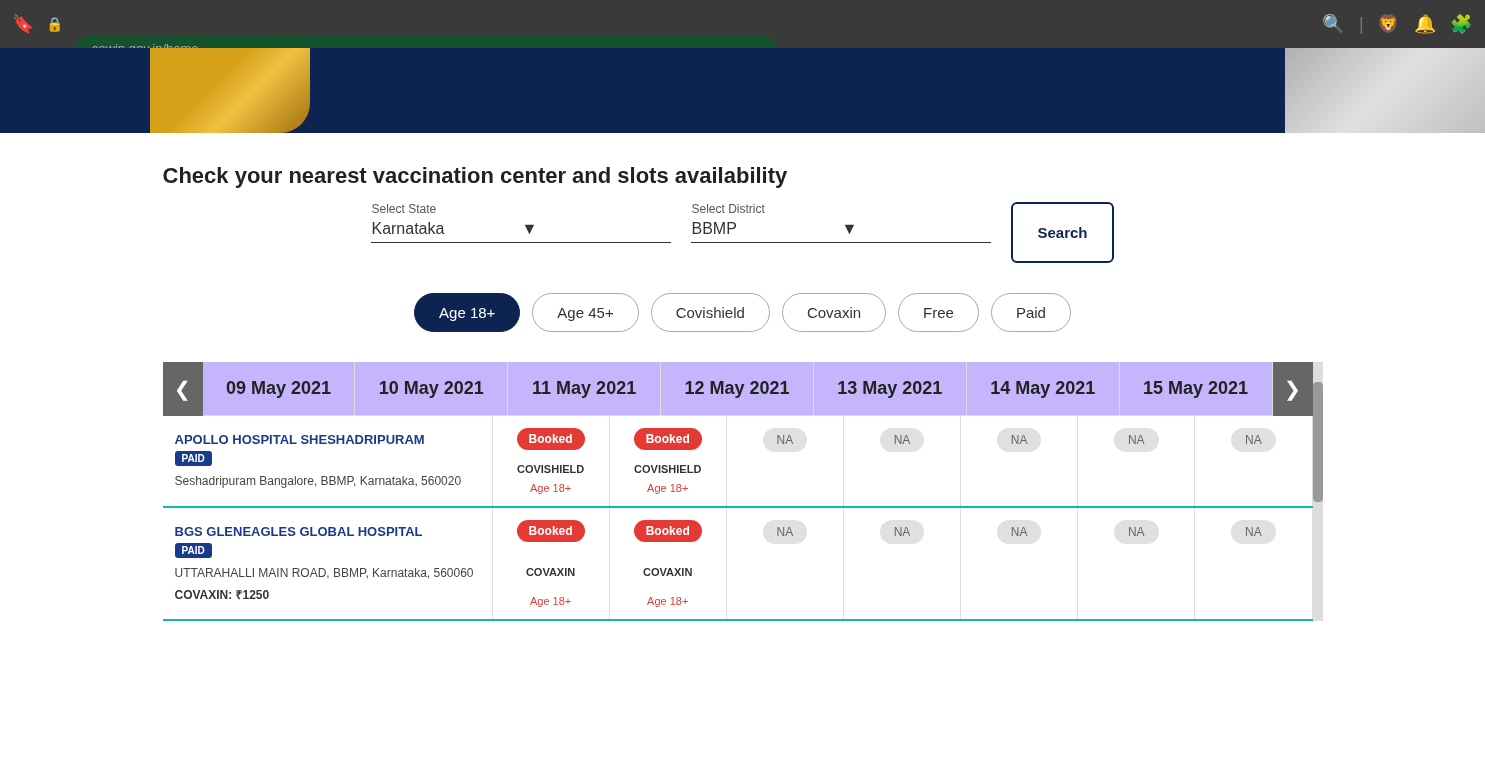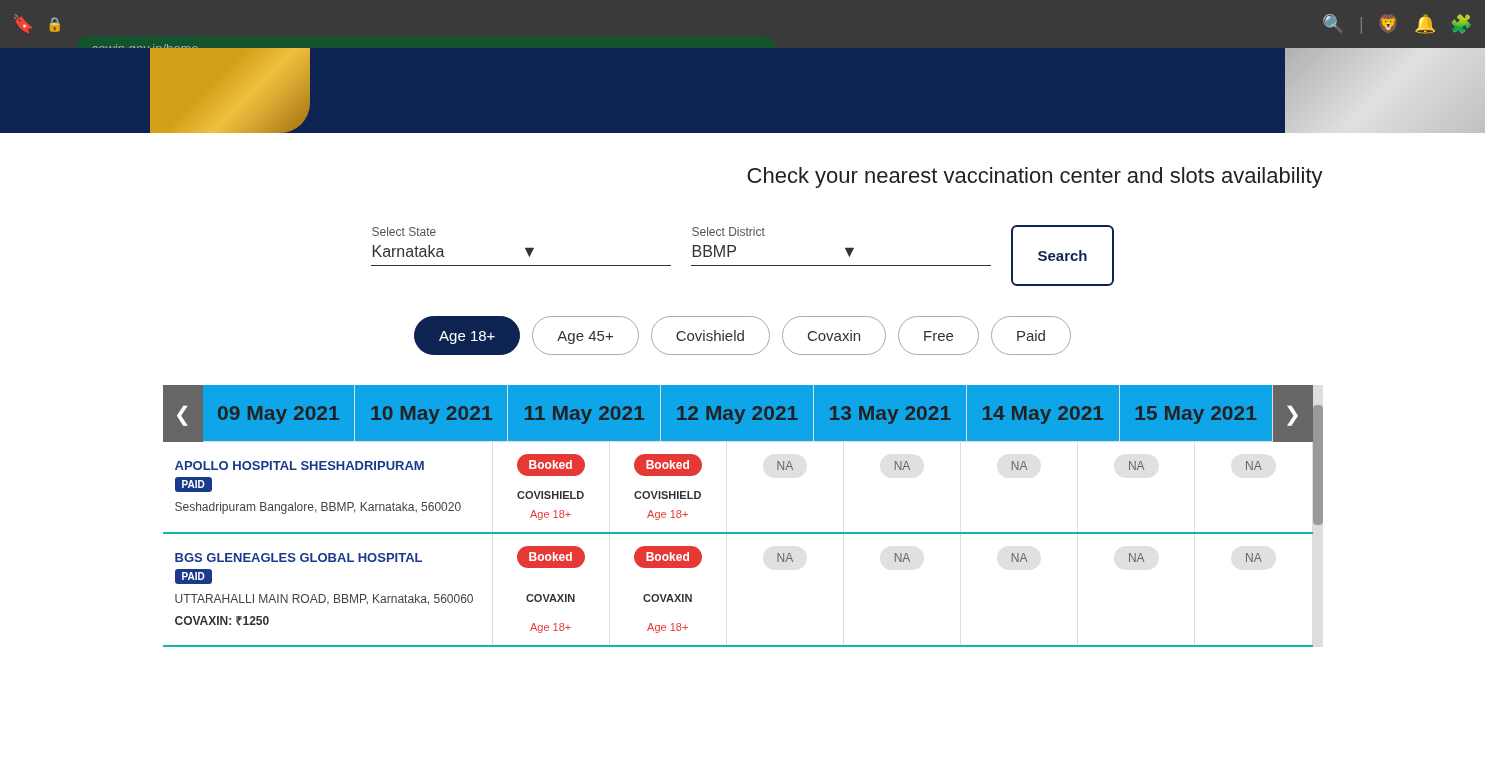--- a/index.html
+++ b/index.html
@@ -54,25 +54,25 @@
     }
 
     
     .main-content {
       padding: 30px 20px 20px;
       max-width: 1200px;
       margin: 0 auto;
     }
 
     .page-title {
-      text-align: right;
+      text-align: left;
       font-size: 22px;
-      font-weight: normal;
+      font-weight: bold;
       color: #222;
-      margin-bottom: 36px;
+      margin-bottom: 13px;
     }
 
     
     .search-toggle {
       display: flex;
       justify-content: center;
       margin-bottom: 28px;
     }
     .toggle-container {
       display: flex;
@@ -188,26 +188,26 @@
       justify-content: center;
     }
     .date-cols {
       flex: 1;
       display: grid;
       grid-template-columns: repeat(7, 1fr);
     }
     .date-col-header {
       text-align: center;
       padding: 16px 8px;
-      font-size: 21px;
+      font-size: 18px;
       font-weight: 600;
       color: #222;
       border-bottom: 1px solid #ddd;
       border-right: 1px solid #ddd;
-      background: #0ea5e9;
+      background: #c4b5fd;
     }
 
     
     .hospital-rows {
       display: flex;
       flex-direction: column;
     }
     .hospital-row {
       display: flex;
       border-bottom: 2px solid #14b8a6;

